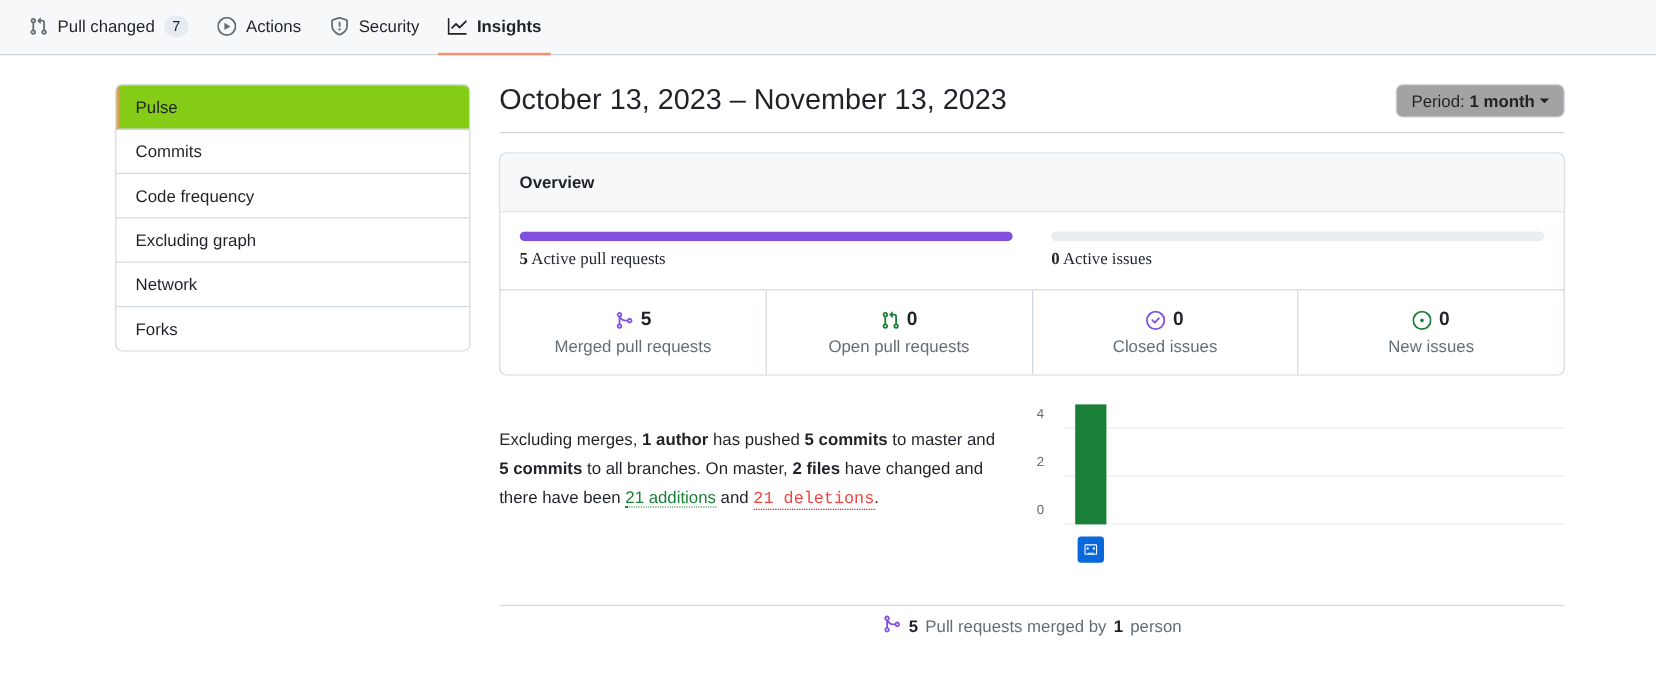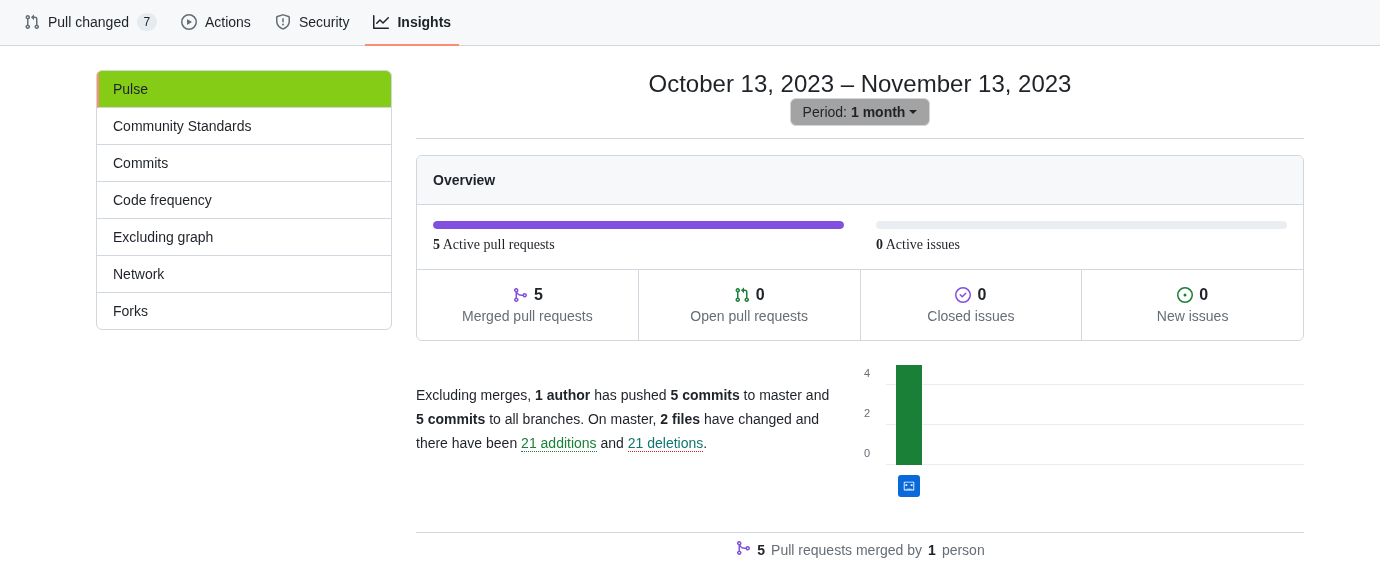--- a/index.html
+++ b/index.html
@@ -10,21 +10,21 @@
 .topnav-item .icon { display: inline-flex; color: #656d76; }
 .topnav-item.selected .icon { color: #1f2328; }
 .counter { background: #d0d7de66; border-radius: 10px; font-size: 12px; padding: 0 6px; min-width: 20px; text-align: center; line-height: 18px; color: #1f2328; }
 .container { display: flex; padding: 24px 16px 0 16px; gap: 24px; max-width: 1380px; }
 .sidebar { width: 296px; flex-shrink: 0; margin-left: 80px; }
 .menu { list-style: none; border: 1px solid #d0d7de; border-radius: 6px; overflow: hidden; }
 .menu li { padding: 10px 16px; border-bottom: 1px solid #d0d7de; cursor: pointer; color: #1f2328; }
 .menu li:last-child { border-bottom: none; }
 .menu li.active { border-left: 2px solid #fd8c73; background: #84cc16; font-weight: 400; padding-left: 14px; }
 .main { flex: 1; padding-right: 60px; }
-.header-row { display: flex; justify-content: space-between; align-items: center; margin-bottom: 12px; flex-direction: column; }
+.header-row { display: flex; justify-content: space-between; align-items: center; margin-bottom: 12px; }
 .page-title { font-size: 24px; font-weight: 400; color: #1f2328; }
 .period-btn { border: 1px solid #d0d7de; background: #a3a3a3; border-radius: 6px; padding: 5px 12px; font-size: 14px; cursor: pointer; display: flex; align-items: center; gap: 4px; color: #1f2328; }
 .period-btn b { font-weight: 600; }
 .divider { border: none; border-top: 1px solid #d0d7de; margin-bottom: 16px; }
 .overview-box { border: 1px solid #d0d7de; border-radius: 6px; margin-bottom: 24px; }
 .overview-header { padding: 16px; font-weight: 600; background: #f6f8fa; border-bottom: 1px solid #d0d7de; border-radius: 6px 6px 0 0; }
 .bars-row { display: flex; padding: 16px; gap: 32px; }
 .bar-col { flex: 1; font-family: Liberation Serif, serif; }
 .bar-track { height: 8px; border-radius: 4px; background: #eaeef2; margin-bottom: 8px; overflow: hidden; }
 .bar-fill-purple { height: 100%; background: #8250df; border-radius: 4px; }
@@ -33,21 +33,21 @@
 .stats-row { display: flex; border-top: 1px solid #d0d7de; }
 .stat-cell { flex: 1; text-align: center; padding: 16px 8px; border-right: 1px solid #d0d7de; }
 .stat-cell:last-child { border-right: none; }
 .stat-top { display: flex; align-items: center; justify-content: center; gap: 6px; font-weight: 600; font-size: 16px; margin-bottom: 4px; }
 .stat-top .icon { display: inline-flex; }
 .stat-label { color: #656d76; font-size: 14px; }
 .summary-row { display: flex; gap: 24px; align-items: center; margin-bottom: 24px; }
 .summary-text { flex: 1; line-height: 1.7; color: #1f2328; }
 .summary-text b { font-weight: 600; }
 .additions { color: #1a7f37; border-bottom: 1px dotted #1a7f37; }
-.deletions { color: #0f766e; border-bottom: 1px dotted #cf222e; }
+.deletions { color: #ef4444; border-bottom: 1px dotted #cf222e; font-family: Liberation Mono, monospace; }
 .mini-chart { width: 440px; flex-shrink:0; }
 .chart-area { position: relative; height: 110px; }
 .ytick { position: absolute; left: 0; font-size: 11px; color: #656d76; transform: translateY(-50%); }
 .gridline { position: absolute; left: 22px; right: 0; height: 1px; background: #eaeef2; }
 .chart-bar { position: absolute; bottom: 10px; left: 32px; width: 26px; background: #1a7f37; }
 .avatar { position: absolute; bottom: -22px; left: 34px; width: 22px; height: 22px; background:#0969da; border-radius:3px; display:flex; align-items:center; justify-content:center; }
 .avatar svg { fill:#fff; }
 .pr-summary { text-align: center; color: #656d76; font-size: 14px; padding-top: 40px; border-top: 1px solid #d0d7de00; position: relative; }
 .pr-summary::before { content:""; position:absolute; left:0; right:0; top:32px; height:1px; background:#d0d7de; z-index:-1; }
 .pr-summary-inner { display:inline-flex; align-items:center; gap:6px; background:#fff; padding:0 12px; }
@@ -90,21 +90,20 @@
         </svg>
       </span>
     <span>Insights</span>
   </div>
 </div>
 
 <div class="container">
   <aside class="sidebar">
     <ul class="menu">
       <li class="active">Pulse</li>
-      <li>Community Standards</li>
       <li>Commits</li>
       <li>Code frequency</li>
       <li>Excluding graph</li>
       <li>Network</li>
       <li>Forks</li>
     </ul>
   </aside>
 
   <main class="main">
     <div class="header-row">

